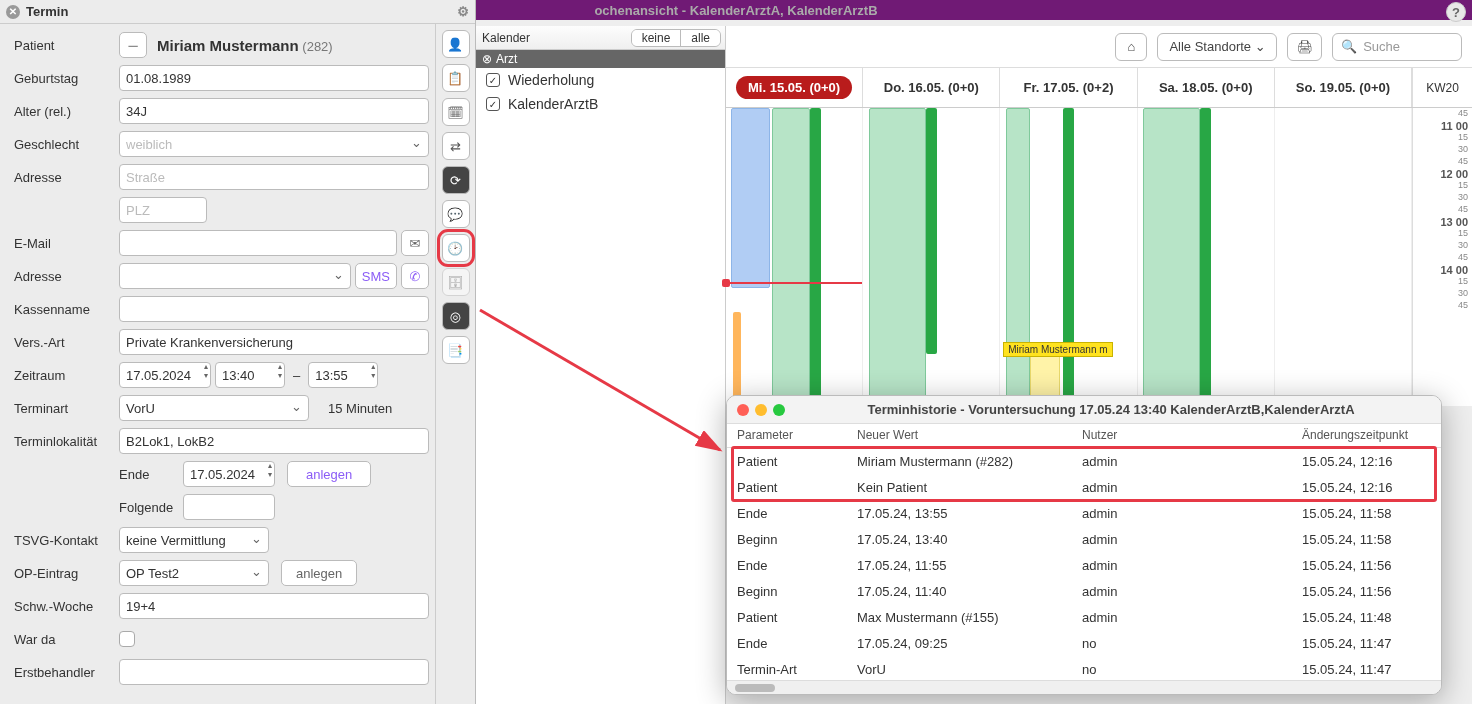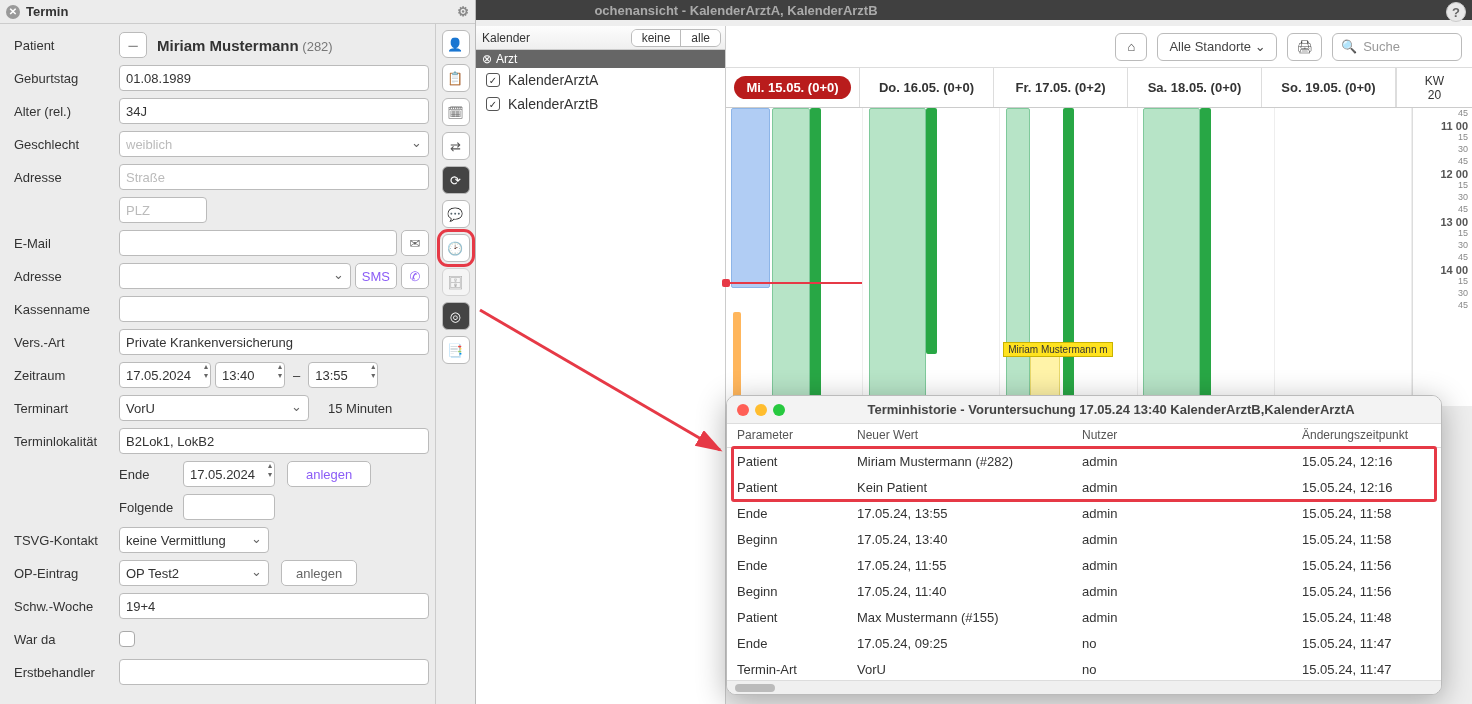--- a/index.html
+++ b/index.html
@@ -1,19 +1,19 @@
 <!DOCTYPE html>
 <html><head>
 <meta charset="utf-8">
 <style>
 html,body{margin:0;padding:0;font-family:-apple-system,"Helvetica Neue",Arial,sans-serif;font-size:13px;color:#333;background:#f5f5f5;}
 *{box-sizing:border-box;}
 .app{position:relative;width:1472px;height:704px;overflow:hidden;background:#eee;}
 
-.main-hdr{position:absolute;left:0;top:0;right:0;height:20px;background:#404040;color:#aaa;font-weight:bold;font-size:13px;display:flex;align-items:center;justify-content:center;}
+.main-hdr{position:absolute;left:0;top:0;right:0;height:20px;background:#701a75;color:#aaa;font-weight:bold;font-size:13px;display:flex;align-items:center;justify-content:center;}
 .help-btn{position:absolute;right:6px;top:2px;width:20px;height:20px;border-radius:50%;background:#e8e8e8;border:1px solid #ccc;display:flex;align-items:center;justify-content:center;font-weight:bold;color:#666;}
 
 .termin{position:absolute;left:0;top:0;width:476px;height:704px;background:#ececec;border-right:1px solid #bbb;}
 .termin-title{height:24px;display:flex;align-items:center;padding:0 6px;border-bottom:1px solid #ccc;font-weight:600;}
 .termin-title .close{width:14px;height:14px;border-radius:50%;background:#999;margin-right:6px;display:flex;align-items:center;justify-content:center;color:#fff;font-size:10px;}
 .termin-title .gear{margin-left:auto;color:#888;}
 .termin-body{display:flex;height:680px;}
 .form-col{flex:1;padding:8px 6px 0 14px;overflow:auto;}
 .icon-col{width:40px;border-left:1px solid #ccc;padding-top:6px;display:flex;flex-direction:column;align-items:center;gap:6px;}
 .icon-col .ibtn{width:28px;height:28px;border-radius:6px;background:#fff;border:1px solid #bbb;display:flex;align-items:center;justify-content:center;color:#555;cursor:pointer;}
@@ -46,21 +46,21 @@
 .cal-item{display:flex;align-items:center;gap:8px;padding:4px 10px;font-size:14px;}
 .cal-item .cb{width:14px;height:14px;border:1px solid #555;border-radius:3px;display:flex;align-items:center;justify-content:center;font-size:10px;}
 
 .cal-area{position:absolute;left:726px;top:26px;right:0;height:380px;background:#fff;}
 .cal-toolbar{height:42px;border-bottom:1px solid #ddd;display:flex;align-items:center;gap:10px;padding:0 10px;justify-content:flex-end;}
 .tool-btn{height:28px;min-width:32px;border-radius:6px;border:1px solid #bbb;background:#fff;display:flex;align-items:center;justify-content:center;padding:0 8px;color:#444;}
 .search-wrap{flex:0 0 130px;height:28px;border-radius:6px;border:1px solid #bbb;background:#fff;display:flex;align-items:center;gap:6px;padding:0 8px;color:#999;}
 .cal-days{height:40px;display:flex;border-bottom:1px solid #ccc;}
 .cal-day{flex:1;border-right:1px solid #ddd;display:flex;align-items:center;justify-content:center;font-weight:600;font-size:13px;}
 .cal-day.cur span{background:#b91c1c;color:#fff;border-radius:14px;padding:4px 12px;}
-.kw-col{width:76px;display:flex;flex-direction:column;align-items:center;justify-content:center;border-left:1px solid #ddd;font-size:12px;}
+.kw-col{width:60px;display:flex;align-items:center;justify-content:center;border-left:1px solid #ddd;font-size:12px;}
 .cal-grid{position:relative;height:300px;display:flex;}
 .day-col{flex:1;border-right:1px solid #eee;position:relative;}
 .time-col{width:60px;border-left:1px solid #ddd;}
 .time-col .t{height:12px;font-size:9px;color:#888;text-align:right;padding-right:4px;}
 .time-col .t.hr{font-weight:bold;font-size:11px;color:#555;}
 .evt{position:absolute;border-radius:2px;}
 .ev-blue{background:#b1cdf4;border:1px solid #8db5e8;}
 .ev-green{background:#b7e4c7;border:1px solid #7fc99b;}
 .ev-grn-d{background:#28a745;}
 .ev-orange{background:#ffb65c;}
@@ -305,21 +305,21 @@
         <div>alle</div>
       </div>
     </div>
     <div class="arzt-row">
         <span>⊗</span>
         <span>Arzt</span>
       </div>
     <div id="cal-items">
         <div class="cal-item">
           <span class="cb">✓</span>
-          <span>KalenderArztA</span>
+          <span>Wiederholung</span>
         </div>
         <div class="cal-item">
           <span class="cb">✓</span>
           <span>KalenderArztB</span>
         </div>
       </div>
   </div>
 
   <div class="cal-area">
     <div class="cal-toolbar">

